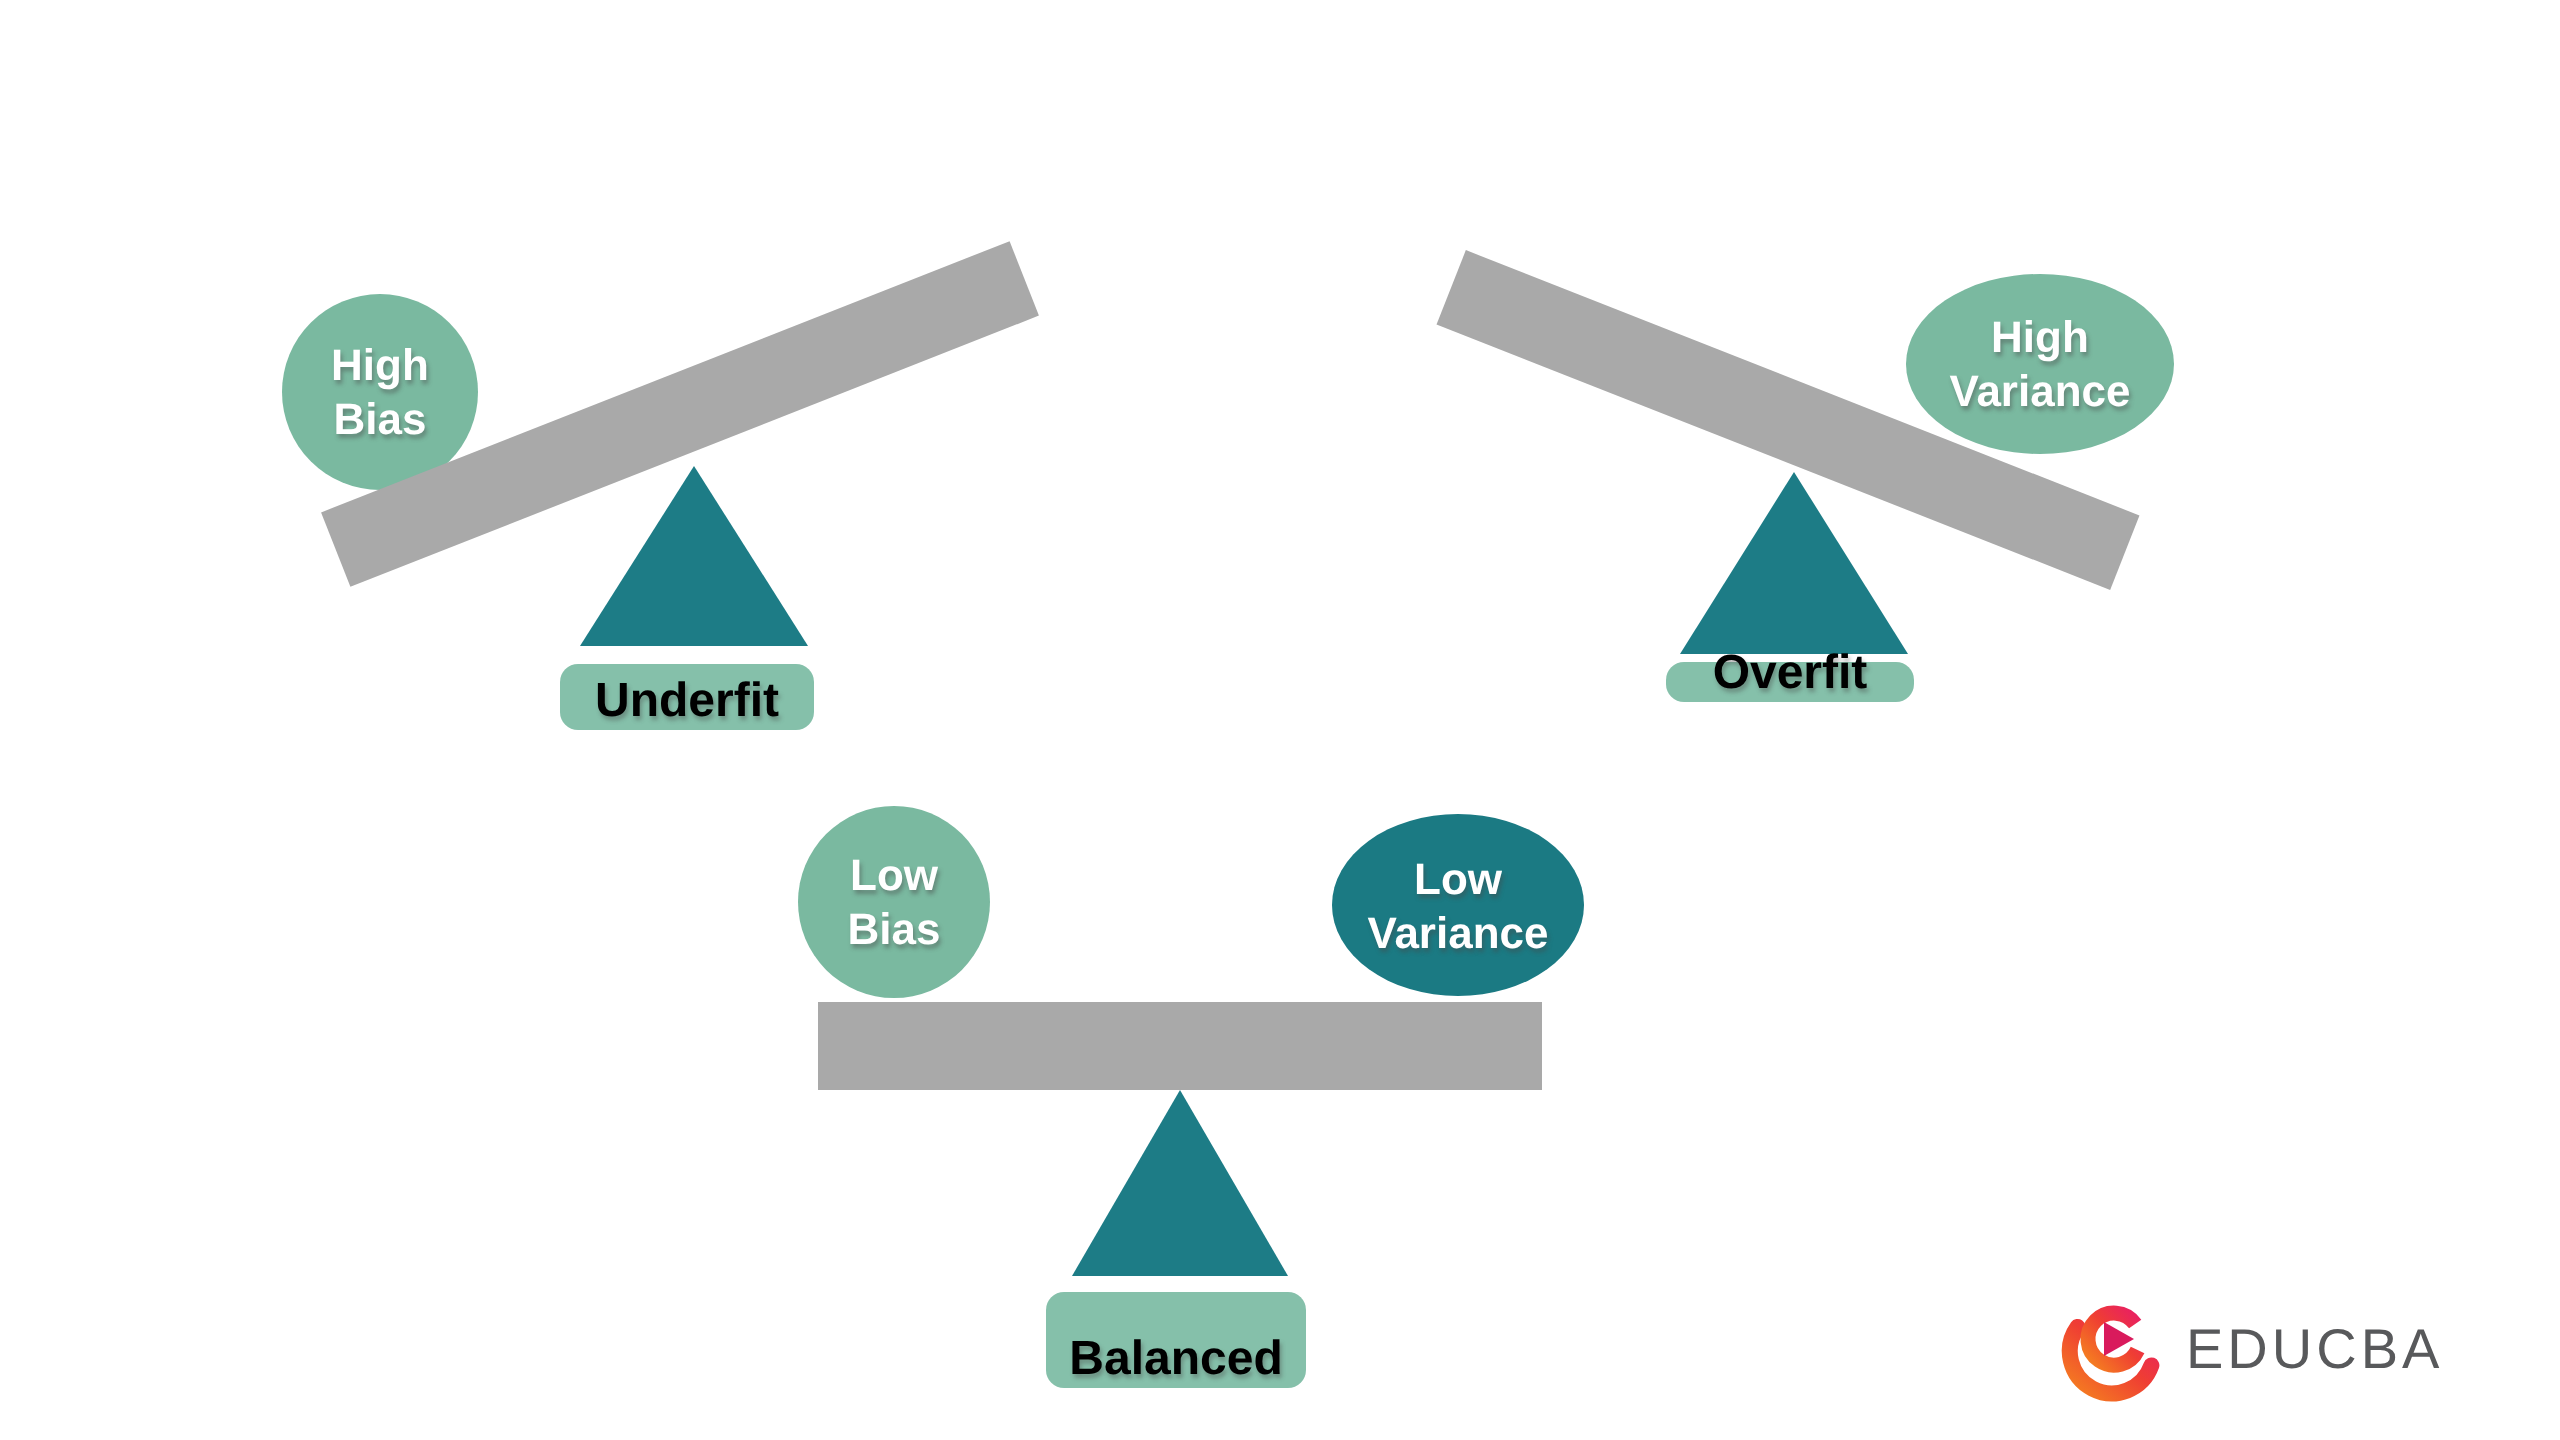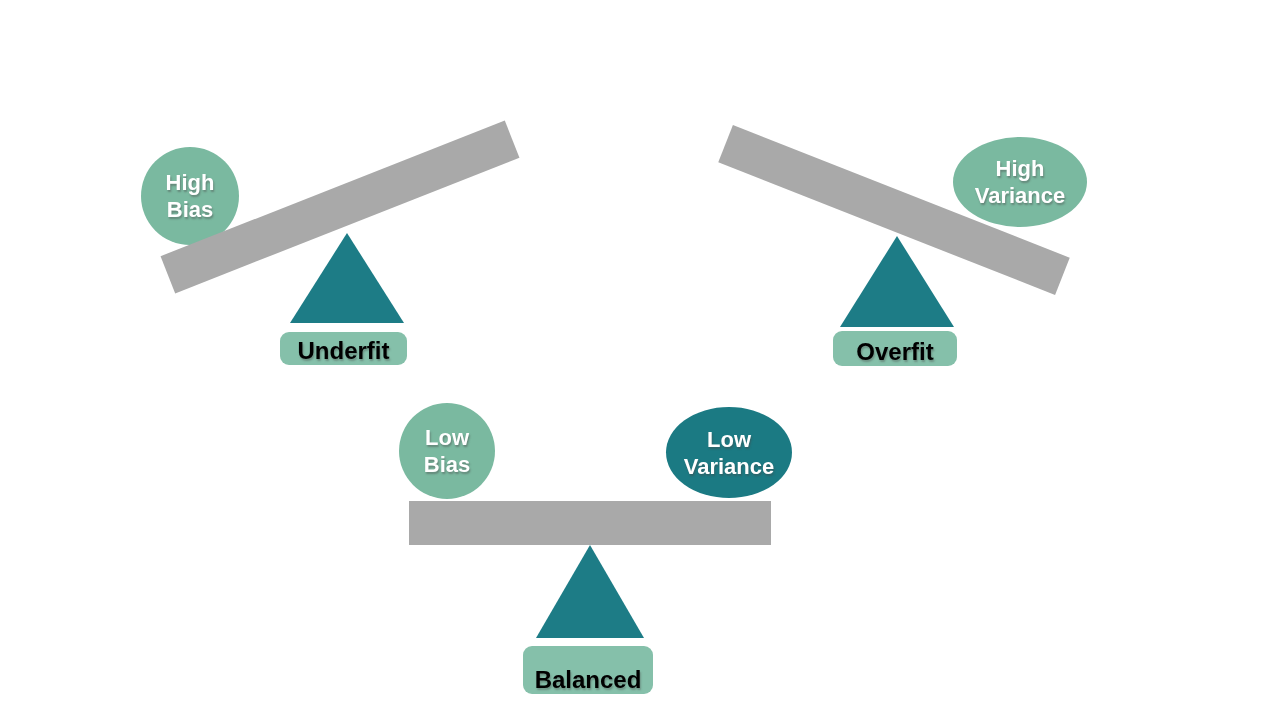--- a/index.html
+++ b/index.html
@@ -80,21 +80,21 @@
     font-weight: bold;
     font-size: 24px;
     border-radius: 9px;
     display: flex;
     align-items: flex-end;
     justify-content: center;
     text-shadow: 1px 2px 2px rgba(70,70,70,0.4);
     z-index: 4;
   }
   .tag-underfit { left: 280px; top: 332px; width: 127px; height: 33px; }
-  .tag-overfit  { left: 833px; top: 331px; width: 124px; height: 35px; }
+  .tag-overfit  { left: 833px; top: 331px; width: 124px; height: 20px; }
   .tag-balanced { left: 523px; top: 646px; width: 130px; height: 48px; }
 
   
   .logo {
     position: absolute;
     left: 1030px; top: 645px;
     display: flex;
     align-items: center;
     z-index: 5;
   }
@@ -139,14 +139,32 @@
   <div class="bubble dark bubble-low-variance">
     <span>Low</span>
     <span>Variance</span>
   </div>
   <div class="plank plank-balanced"></div>
   <div class="fulcrum fulcrum-balanced"></div>
   <div class="tag tag-balanced">
     <span>Balanced</span>
   </div>
 
+  <div class="logo">
+    <svg class="logo-icon" viewBox="0 0 50 58" aria-hidden="true">
+      <defs>
+        <linearGradient id="educba-grad" x1="0%" y1="100%" x2="100%" y2="0%">
+          <stop offset="0%" stop-color="#f5821f"></stop>
+          <stop offset="55%" stop-color="#ef3e33"></stop>
+          <stop offset="100%" stop-color="#e81f63"></stop>
+        </linearGradient>
+      </defs>
+
+      <path d="M 8.8 18 A 21 21 0 1 0 45.7 37.2" fill="none" stroke="url(#educba-grad)" stroke-width="8" stroke-linecap="round"></path>
+
+      <path d="M 37.6 16.5 A 13 13 0 1 0 38.8 29.5" fill="none" stroke="url(#educba-grad)" stroke-width="7.5" stroke-linecap="butt"></path>
+
+      <path d="M 22 15.5 L 37 24 L 22 32.5 Z" fill="#d91a5c"></path>
+    </svg>
+    <span class="logo-text">EDUCBA</span>
+  </div>
 
 </div>
 
 </body></html>

